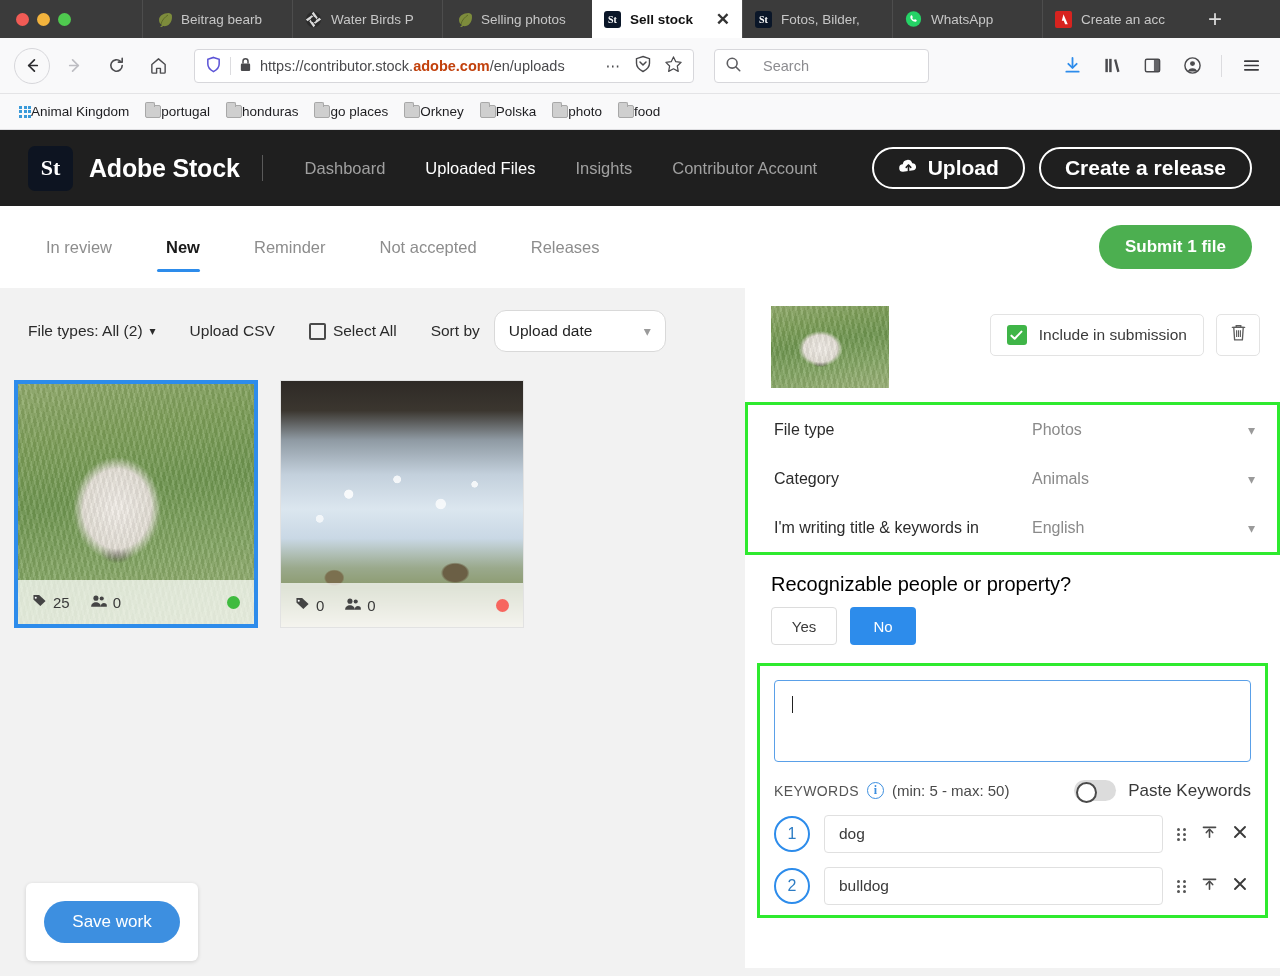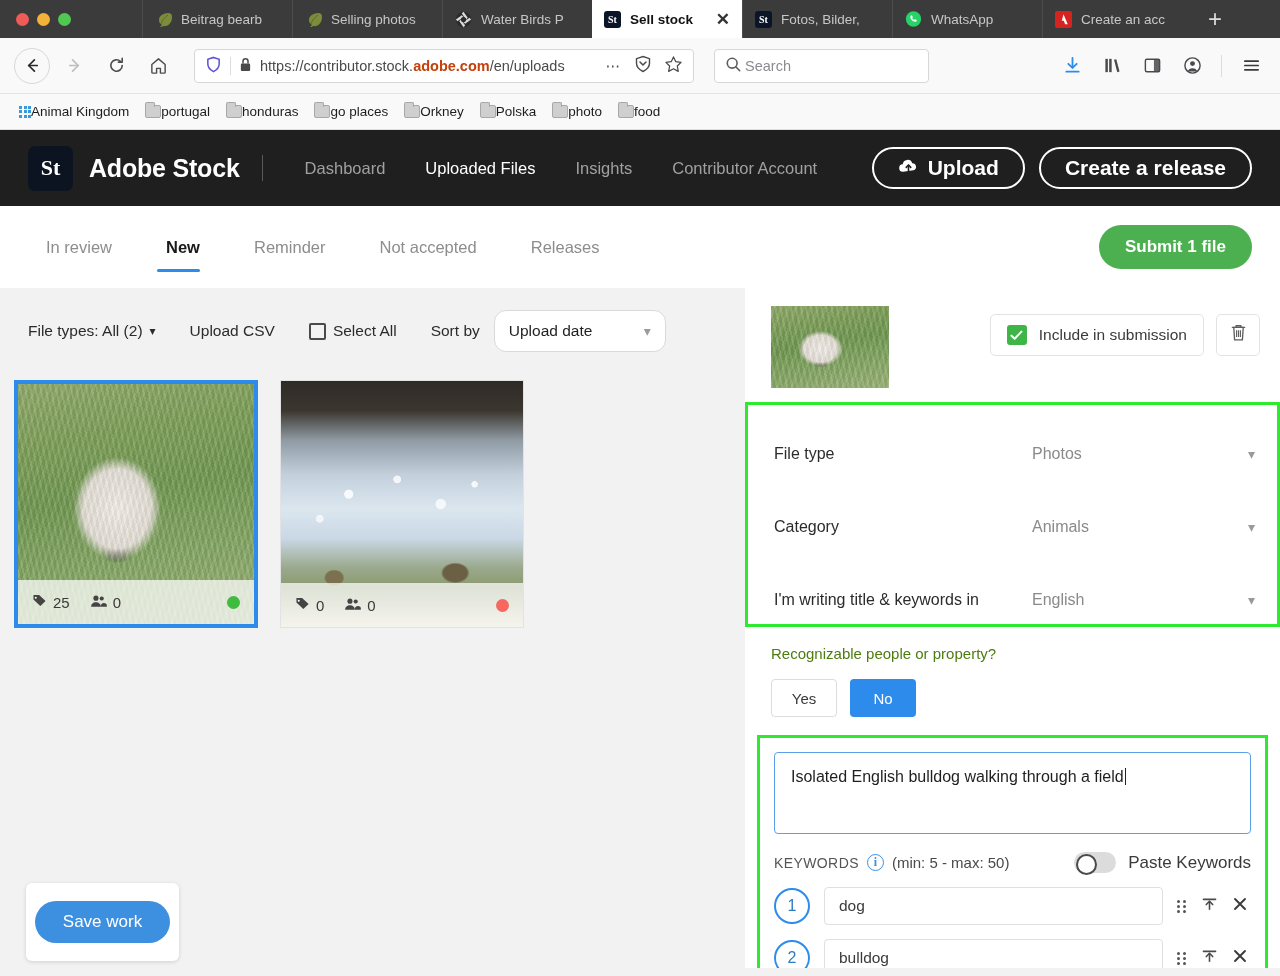--- a/index.html
+++ b/index.html
@@ -78,21 +78,21 @@
     background: #fff; border: 1px solid #d7d7db; border-radius: 4px;
     display: flex; align-items: center; gap: 8px; padding: 0 10px;
     font-size: 14.5px; color: #4a4a4d;
   }
   .url-text { flex: 1; white-space: nowrap; overflow: hidden; }
   .url-text b { color: #c2410c; }
   .url-div { width: 1px; height: 18px; background: #dcdcdf; }
   .searchbar {
     flex: 0 0 215px; height: 34px; margin-left: 14px;
     background: #fff; border: 1px solid #d7d7db; border-radius: 4px;
-    display: flex; align-items: center; gap: 3px; padding: 0 10px;
+    display: flex; align-items: center; gap: 21px; padding: 0 10px;
     font-size: 14.5px; color: #8c8c90; text-align: right;
   }
   .nav-right { margin-left: auto; display: flex; align-items: center; gap: 10px; }
   .nav-icon { width: 30px; height: 30px; display: flex; align-items: center; justify-content: center; color: #4a4a4d; }
   .nav-sep { width: 1px; height: 22px; background: #dcdcdf; margin: 0 4px; }
 
   .bookmarks {
     height: 36px; background: #f9f9fa;
     display: flex; align-items: center; gap: 2px; padding: 0 12px;
     border-bottom: 1px solid #dedee1;
@@ -198,21 +198,21 @@
     display: flex; align-items: center; gap: 20px; padding: 0 14px;
     font-size: 15px; color: #3a3a3a;
   }
   .meta .stat { display: flex; align-items: center; gap: 6px; }
   .status-dot { width: 13px; height: 13px; border-radius: 50%; margin-left: auto; }
   .status-dot.green { background: #3fbb3f; }
   .status-dot.red { background: #f7665f; }
 
   .save-card {
     position: absolute; left: 26px; bottom: 7px;
-    width: 153px; height: 78px; background: #fff; border-radius: 6px;
+    width: 172px; height: 78px; background: #fff; border-radius: 6px;
     box-shadow: 0 1px 4px rgba(0,0,0,0.14);
     display: flex; align-items: center; justify-content: center;
   }
   .save-btn {
     background: #3d8fe0; color: #fff; border-radius: 999px;
     font-size: 17px; height: 42px; padding: 0 28px;
     display: flex; align-items: center; justify-content: center;
   }
 
   
@@ -234,28 +234,28 @@
   }
   .trash-btn {
     width: 44px; height: 42px; border: 1px solid #e3e3e3; border-radius: 5px;
     display: flex; align-items: center; justify-content: center; color: #5d5d5d;
   }
 
   .green-box { border: 3px solid #2eea2e; }
   .meta-rows { margin: 0 0 0 0; }
   .mrow {
     display: flex; align-items: center; height: 49px;
-    padding: 0 22px 0 26px; font-size: 16px; color: #2b2b2b; margin-top: 24px;
+    padding: 0 22px 0 26px; font-size: 16px; color: #2b2b2b;
   }
   .mrow .mlabel { width: 258px; }
   .mrow .mval { flex: 1; color: #8a8a8a; }
   .chev { color: #9a9a9a; font-size: 14px; }
 
   .recog { padding: 18px 26px 0 26px; }
-  .recog-q { font-size: 15px; color: #4d7c0f; margin-bottom: 17px; }
+  .recog-q { font-size: 20px; color: #000000; margin-bottom: 11px; }
   .yn { display: flex; gap: 13px; }
   .yn-btn {
     width: 66px; height: 38px; border-radius: 4px;
     display: flex; align-items: center; justify-content: center;
     font-size: 15px;
   }
   .yn-btn.off { border: 1px solid #dcdcdc; color: #3a3a3a; background: #fff; }
   .yn-btn.on { background: #2d8ceb; color: #fff; }
 
   .kw-wrap { margin: 18px 12px 0 12px; padding: 14px 14px 10px 14px; }
@@ -357,37 +357,37 @@
       <svg width="16" height="16" viewBox="0 0 16 16">
           <path d="M13 2C7 2 3 5 3 9c0 2 1 4 3 5l-2 2 1 1 2-2c5 1 9-3 9-9 0-2 0-3-3-4z" fill="#7d8c3c"></path>
           <path d="M12 4C9 6 6 9 5 13" stroke="#5c6a28" stroke-width="1" fill="none"></path>
         </svg>
     </span>
     <span class="tab-title">Beitrag bearb</span>
   </div>
 
   <div class="tab">
     <span class="favicon">
-      <svg width="16" height="16" viewBox="0 0 16 16">
-          <path d="M13 2C7 2 3 5 3 9c0 2 1 4 3 5l-2 2 1 1 2-2c5 1 9-3 9-9 0-2 0-3-3-4z" fill="#7d8c3c"></path>
-          <path d="M12 4C9 6 6 9 5 13" stroke="#5c6a28" stroke-width="1" fill="none"></path>
-        </svg>
-    </span>
-    <span class="tab-title">Selling photos</span>
-  </div>
-
-  <div class="tab">
-    <span class="favicon">
       <svg width="17" height="17" viewBox="0 0 20 20">
           <circle cx="10" cy="10" r="9" fill="#2b2b2b"></circle>
           <path d="M10 1l5 7-2 2-5-7z M19 10l-7 5-2-2 7-5z M10 19l-5-7 2-2 5 7z M1 10l7-5 2 2-7 5z" fill="#d9d9d9"></path>
           <circle cx="10" cy="10" r="3" fill="#2b2b2b"></circle>
         </svg>
     </span>
     <span class="tab-title">Water Birds P</span>
+  </div>
+
+  <div class="tab">
+    <span class="favicon">
+      <svg width="16" height="16" viewBox="0 0 16 16">
+          <path d="M13 2C7 2 3 5 3 9c0 2 1 4 3 5l-2 2 1 1 2-2c5 1 9-3 9-9 0-2 0-3-3-4z" fill="#7d8c3c"></path>
+          <path d="M12 4C9 6 6 9 5 13" stroke="#5c6a28" stroke-width="1" fill="none"></path>
+        </svg>
+    </span>
+    <span class="tab-title">Selling photos</span>
   </div>
 
   <div class="tab active">
     <span class="favicon">
       <span class="fav-st">St</span>
     </span>
     <span class="tab-title">Sell stock</span>
     <span class="tab-close">✕</span>
   </div>
 
@@ -745,21 +745,21 @@
     <div class="recog">
       <div class="recog-q">Recognizable people or property?</div>
       <div class="yn">
         <div class="yn-btn off">Yes</div>
         <div class="yn-btn on">No</div>
       </div>
     </div>
 
     <div class="kw-wrap green-box">
       <div class="title-input">
-        <span>Isolated English bulldog walking through a field</span><span class="caret"></span>
+        <span class="caret"></span>
       </div>
 
       <div class="kw-head">
         <span class="kw-label">KEYWORDS</span>
         <span class="info-i">i</span>
         <span class="kw-minmax">(min: 5 - max: 50)</span>
         <span class="paste-kw">
           <span class="toggle"></span>
           <span>Paste Keywords</span>
         </span>

